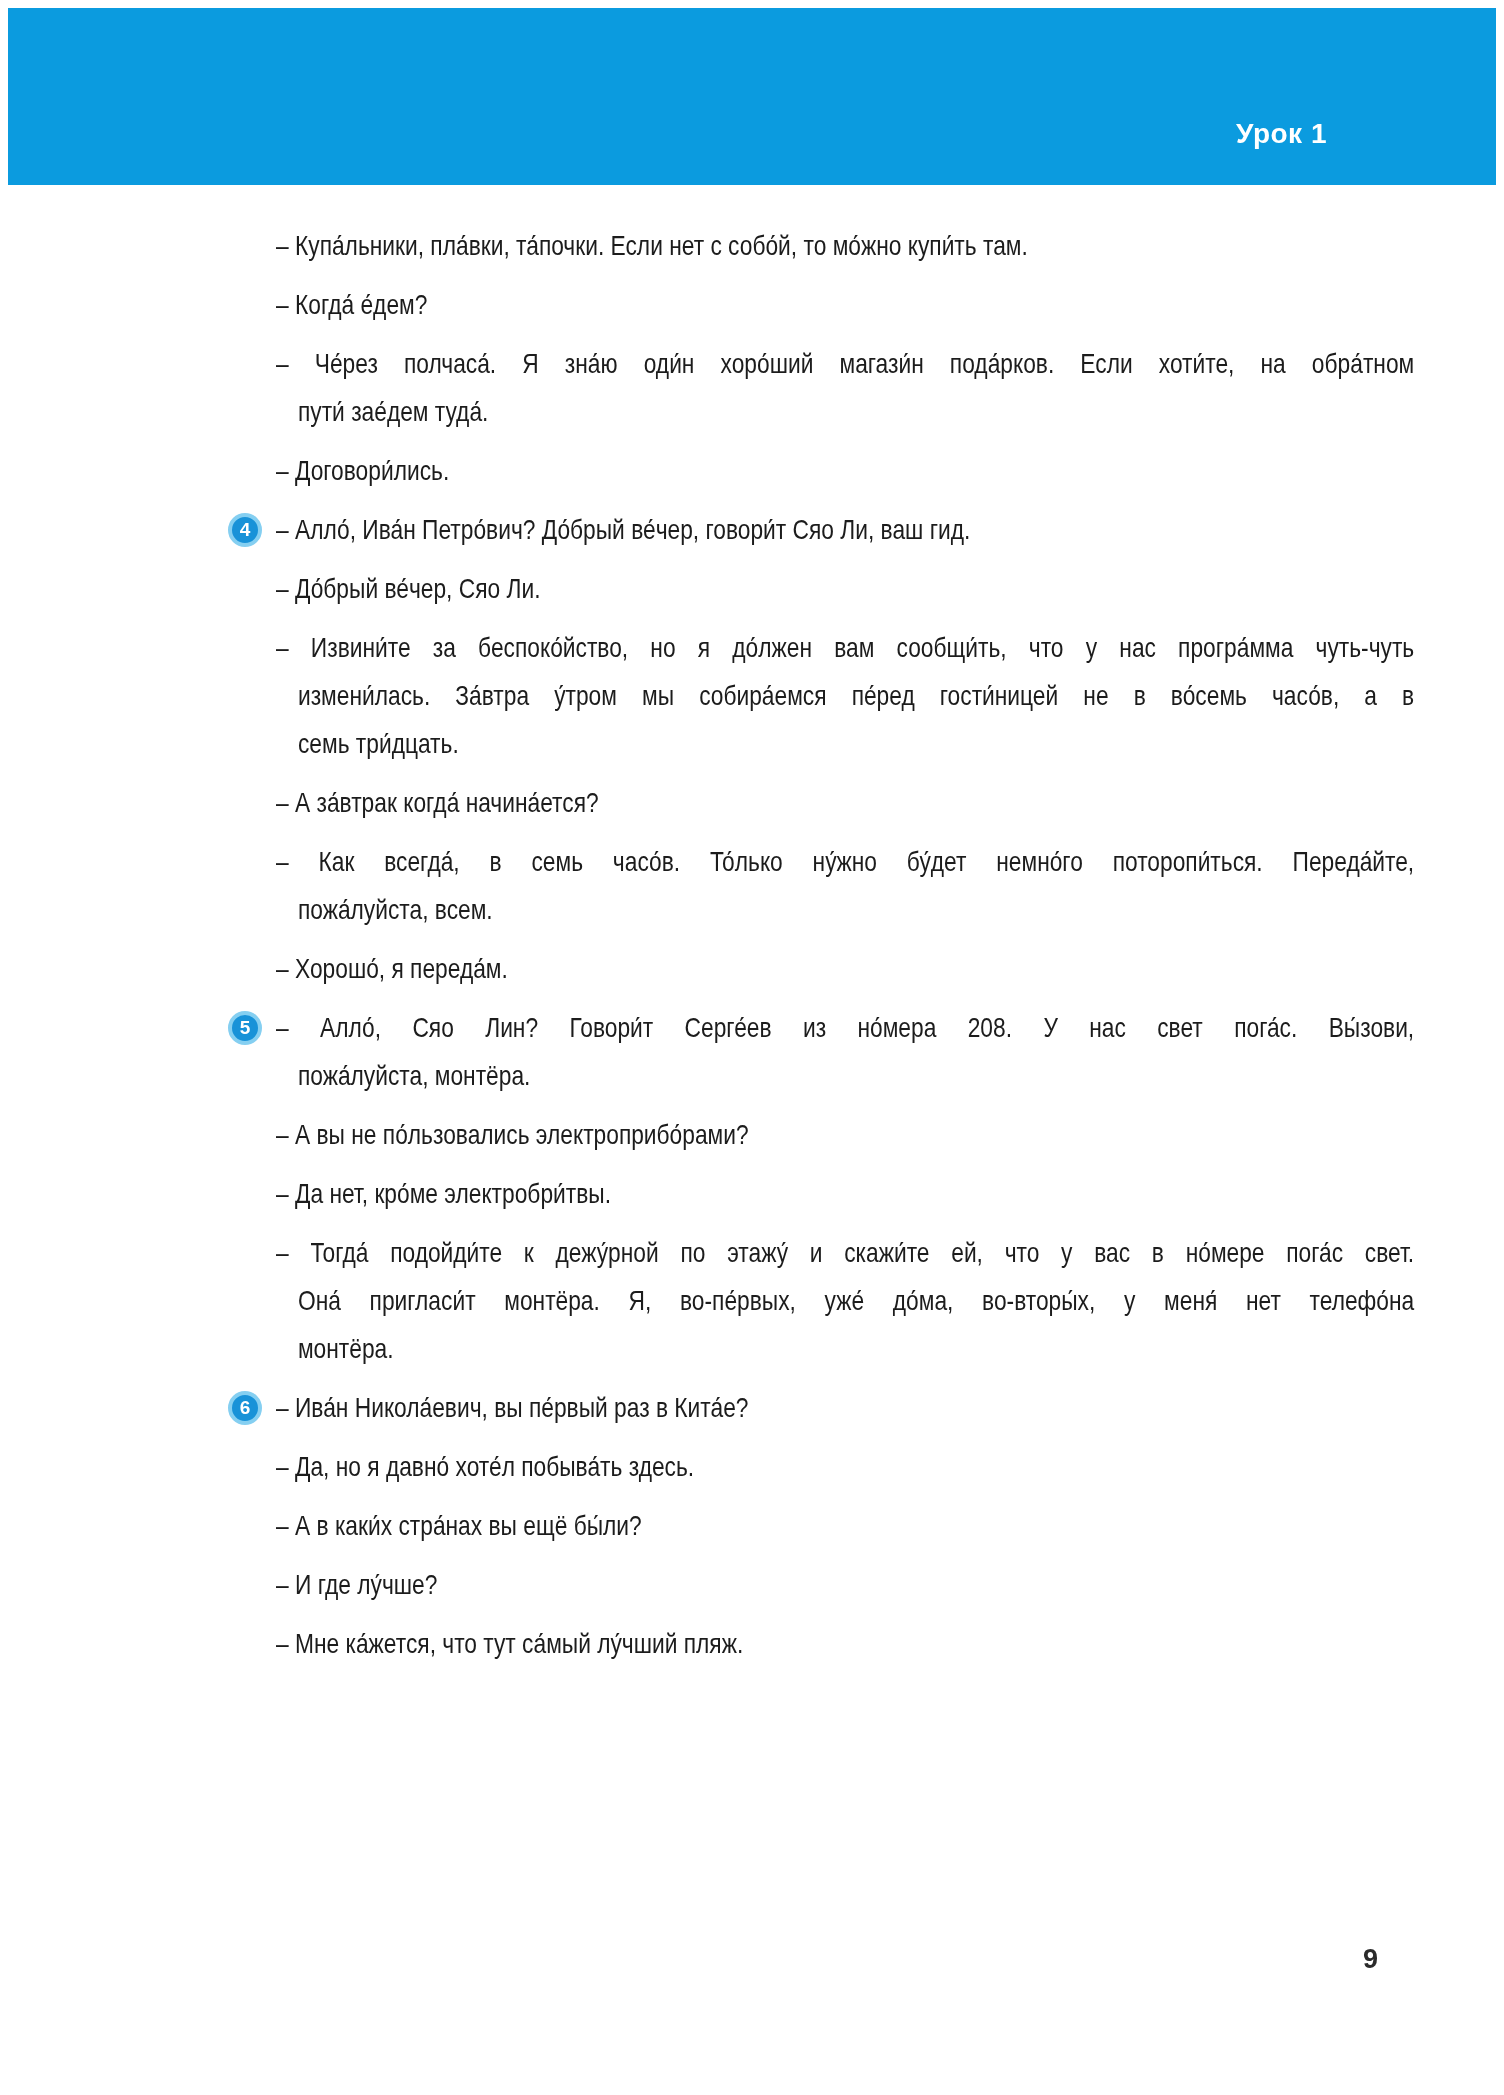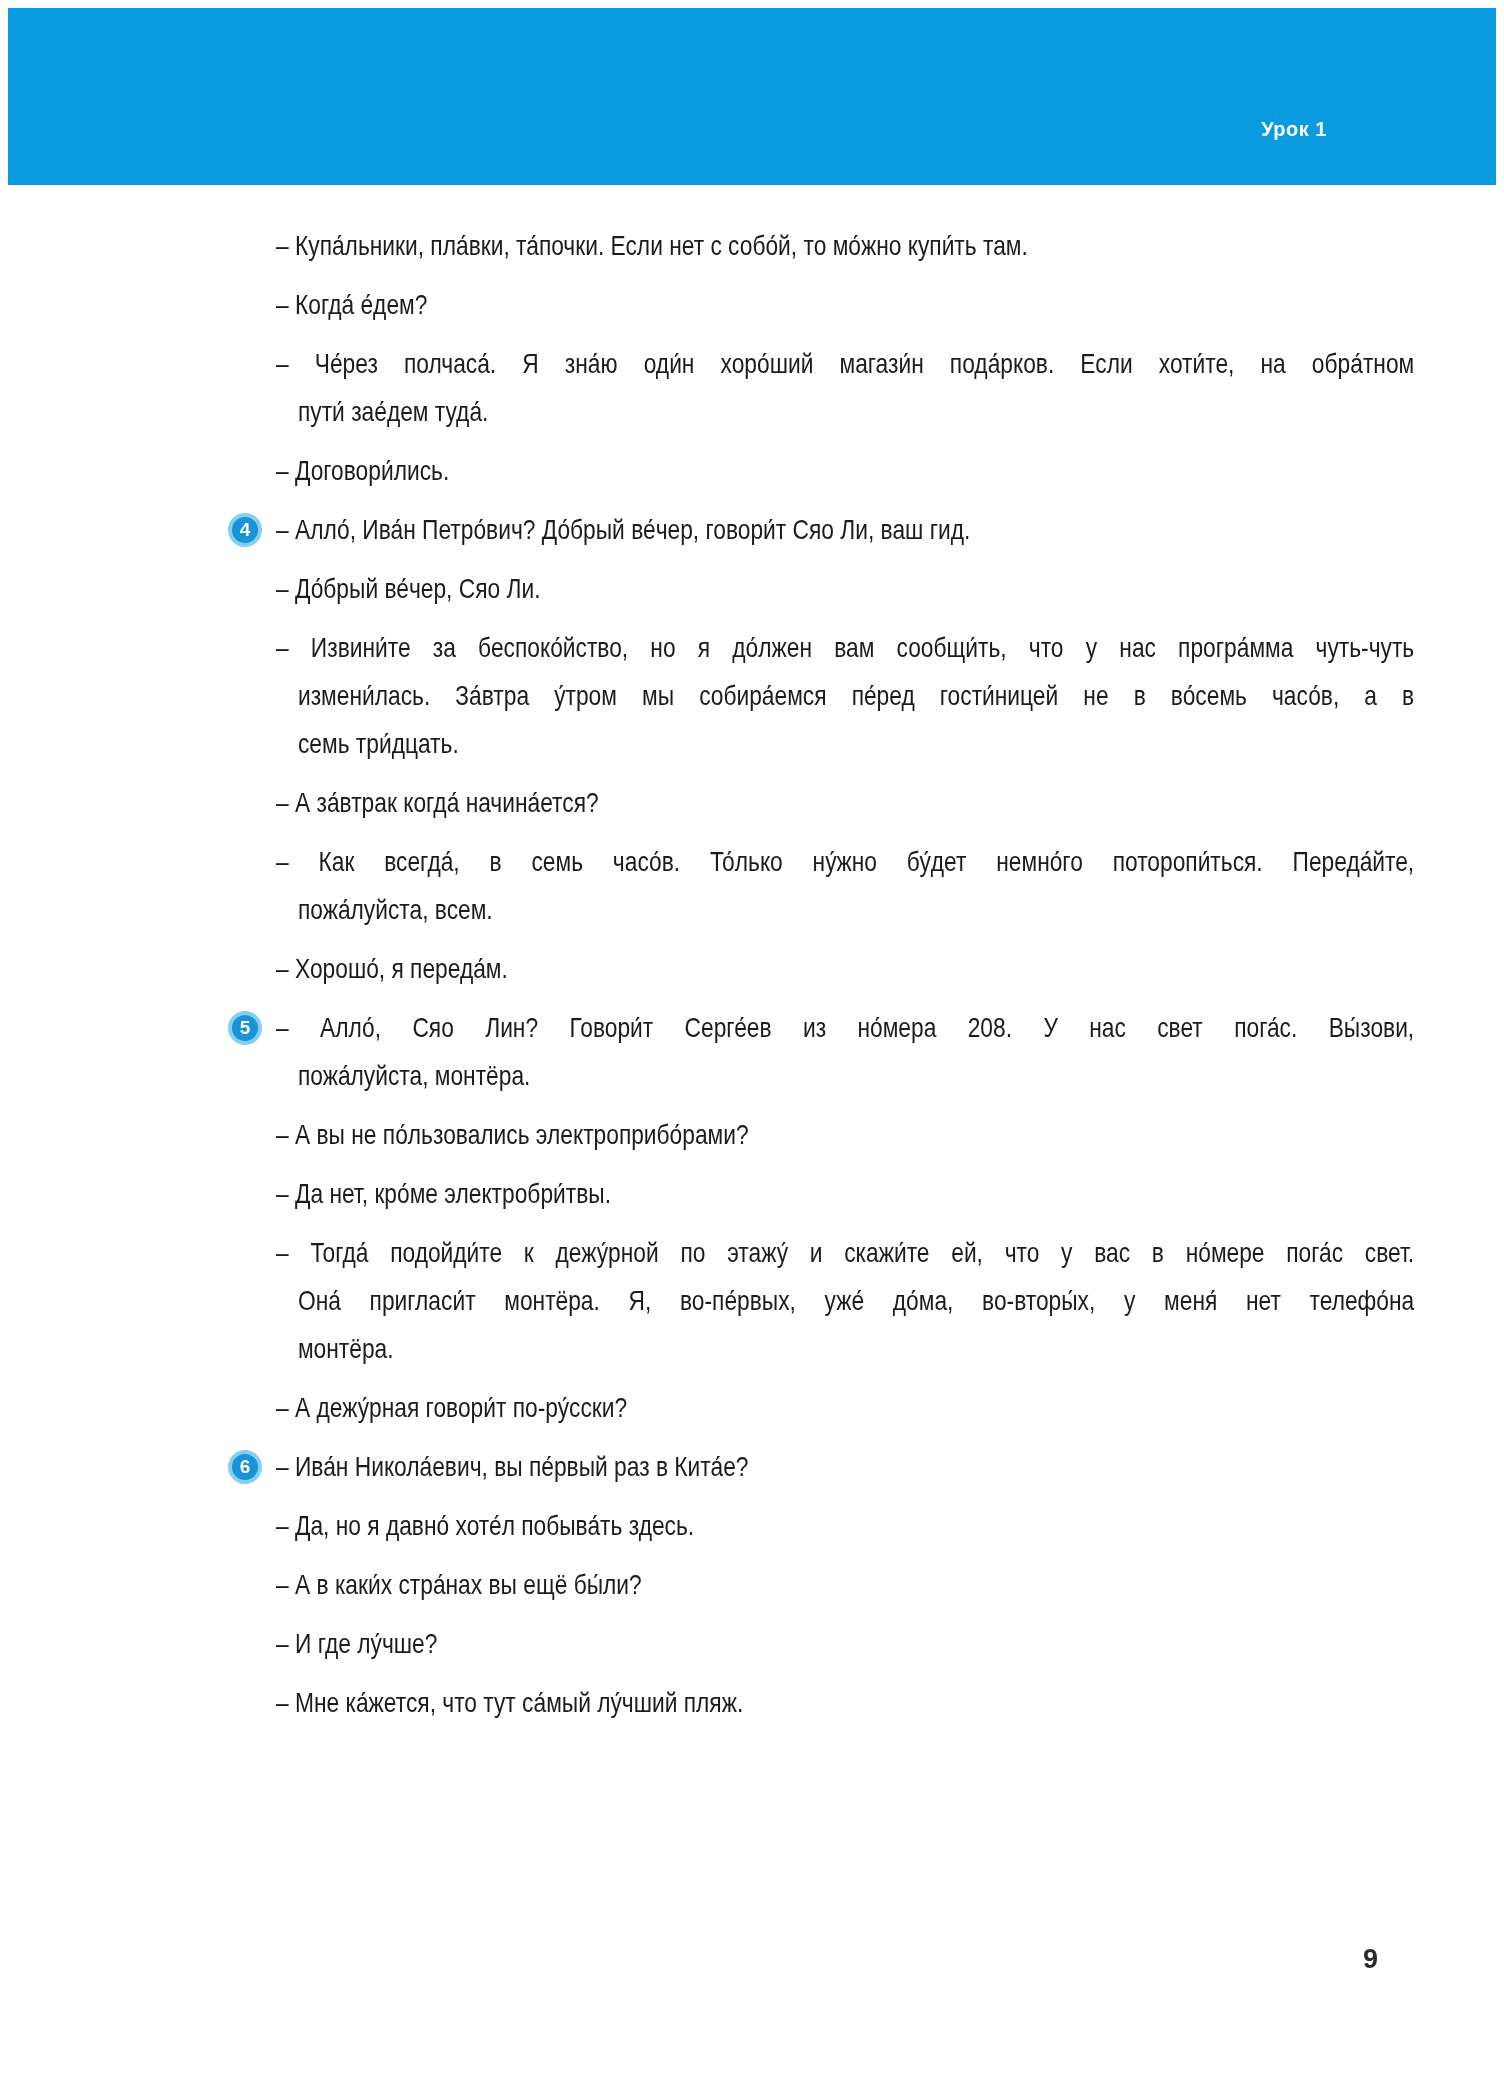--- a/index.html
+++ b/index.html
@@ -16,21 +16,21 @@
   .header-bar {
     position: absolute;
     left: 8px; top: 8px;
     width: 1488px; height: 177px;
     background: #0b9bdf;
   }
   .lesson-label {
     position: absolute;
     right: 169px; top: 110px;
     color: #ffffff;
-    font-size: 20px;
+    font-size: 28px;
     font-weight: bold;
     letter-spacing: 0.5px;
   }
 
   .content {
     position: absolute;
     left: 276px; top: 214px;
     width: 1138px;
     font-size: 28px;
   }
@@ -125,23 +125,20 @@
       </div>
       <div class="para">
         <div class="line last">– Да нет, кро́ме электробри́твы.</div>
       </div>
       <div class="para">
         <div class="line">– Тогда́ подойди́те к дежу́рной по этажу́ и скажи́те ей, что у вас в но́мере пога́с свет.</div>
         <div class="line cont">Она́ пригласи́т монтёра. Я, во-пе́рвых, уже́ до́ма, во-вторы́х, у меня́ нет телефо́на</div>
         <div class="line last cont">монтёра.</div>
       </div>
       <div class="para">
-        <div class="line last">– А дежу́рная говори́т по-ру́сски?</div>
-      </div>
-      <div class="para">
         <span class="badge" style="background: rgb(24, 146, 216); border-color: rgb(133, 207, 241);">6</span>
         <div class="line last">– Ива́н Никола́евич, вы пе́рвый раз в Кита́е?</div>
       </div>
       <div class="para">
         <div class="line last">– Да, но я давно́ хоте́л побыва́ть здесь.</div>
       </div>
       <div class="para">
         <div class="line last">– А в каки́х стра́нах вы ещё бы́ли?</div>
       </div>
       <div class="para">

